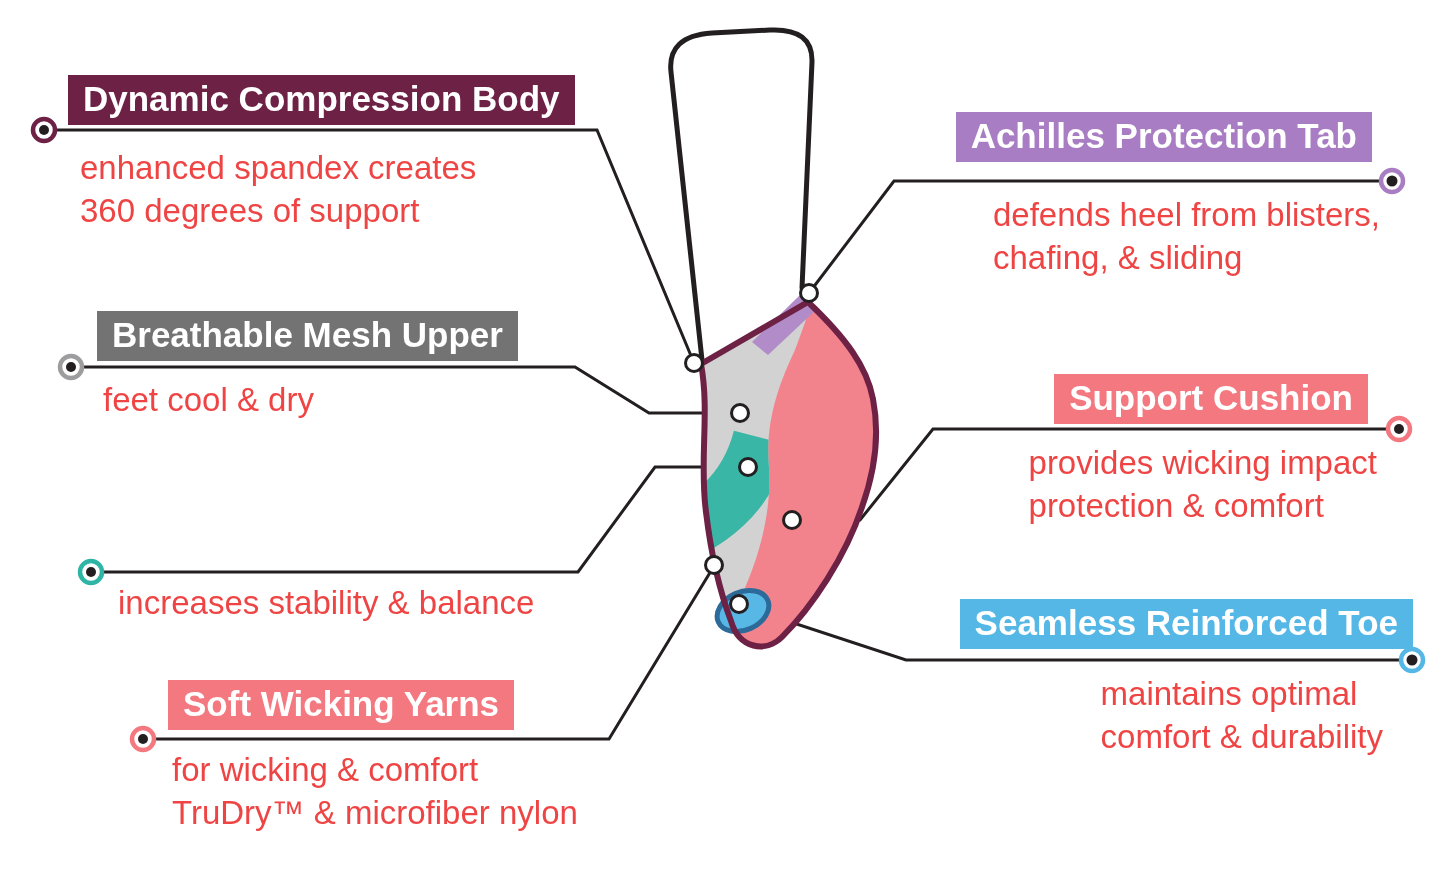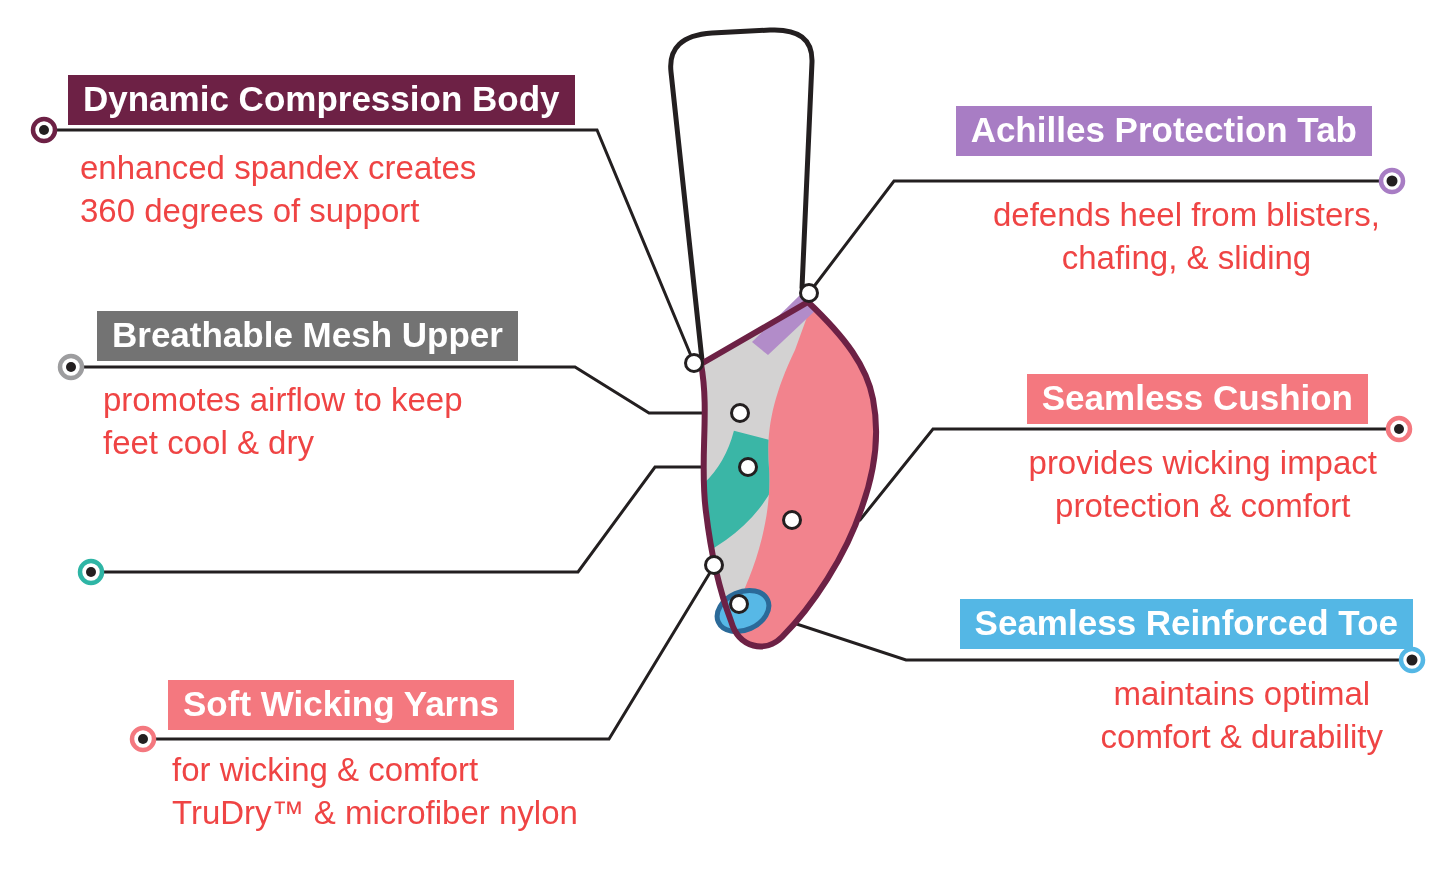--- a/index.html
+++ b/index.html
@@ -22,21 +22,21 @@
     padding:6px 15px 9px 15px;
     white-space:nowrap;
   }
   .feature-desc{
     position:absolute;
     color:#ef4444;
     font-size:33px;
     line-height:43px;
     white-space:nowrap;
   }
-  .feature-desc.right{text-align:center;margin-left:8px;}
+  .feature-desc.right{text-align:left;margin-left:8px;}
   .feature-desc span{display:block;}
 </style>
 </head>
 <body>
 
 <div id="stage">
 
   <svg id="diagram-svg" width="1445" height="884" viewBox="0 0 1445 884" aria-hidden="true">
     <defs>
       <clipPath id="sockClip">
@@ -121,43 +121,45 @@
   </div>
   <div class="feature-desc" style="left:80px; top:146px;">
     <span>enhanced spandex creates</span>
     <span>360 degrees of support</span>
   </div>
 
   <div class="callout" style="left:97px; top:311px;">
     <span class="feature-header" style="background-color: #737373;">Breathable Mesh Upper</span>
   </div>
   <div class="feature-desc" style="left:103px; top:378px;">
-    <span>promotes airflow to keep</span>
     <span>feet cool &amp; dry</span>
   </div>
 
+  <div class="feature-desc" style="left:118px; top:581px;">
+    <span>increases stability &amp; balance</span>
+  </div>
 
   <div class="callout" style="left:168px; top:680px;">
     <span class="feature-header" style="background-color: rgb(244, 120, 127);">Soft Wicking Yarns</span>
   </div>
   <div class="feature-desc" style="left:172px; top:748px;">
     <span>for wicking &amp; comfort</span>
     <span>TruDry™ &amp; microfiber nylon</span>
   </div>
 
-  <div class="callout" style="right:73px; top:106px;padding-left:12px;">
+  <div class="callout" style="right:73px; top:112px;padding-left:12px;">
     <span class="feature-header" style="background-color: rgb(168, 125, 196);">Achilles Protection Tab</span>
   </div>
   <div class="feature-desc right" style="right:65px; top:193px;">
     <span>defends heel from blisters,</span>
     <span>chafing, &amp; sliding</span>
   </div>
 
   <div class="callout" style="right:77px; top:374px;">
-    <span class="feature-header" style="background-color: rgb(244, 120, 127);">Seamless Cushion</span>
+    <span class="feature-header" style="background-color: rgb(244, 120, 127);">Support Cushion</span>
   </div>
   <div class="feature-desc right" style="right:68px; top:441px;">
     <span>provides wicking impact</span>
     <span>protection &amp; comfort</span>
   </div>
 
   <div class="callout" style="right:32px; top:599px;">
     <span class="feature-header" style="background-color: rgb(84, 183, 229);">Seamless Reinforced Toe</span>
   </div>
   <div class="feature-desc right" style="right:62px; top:672px;">

